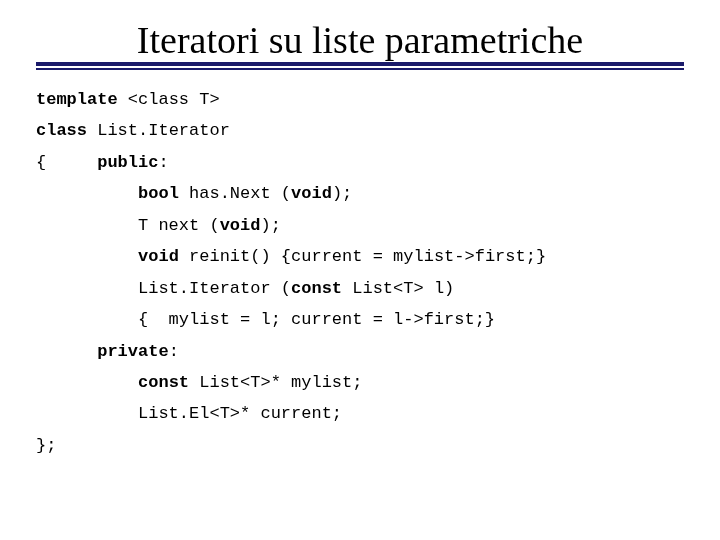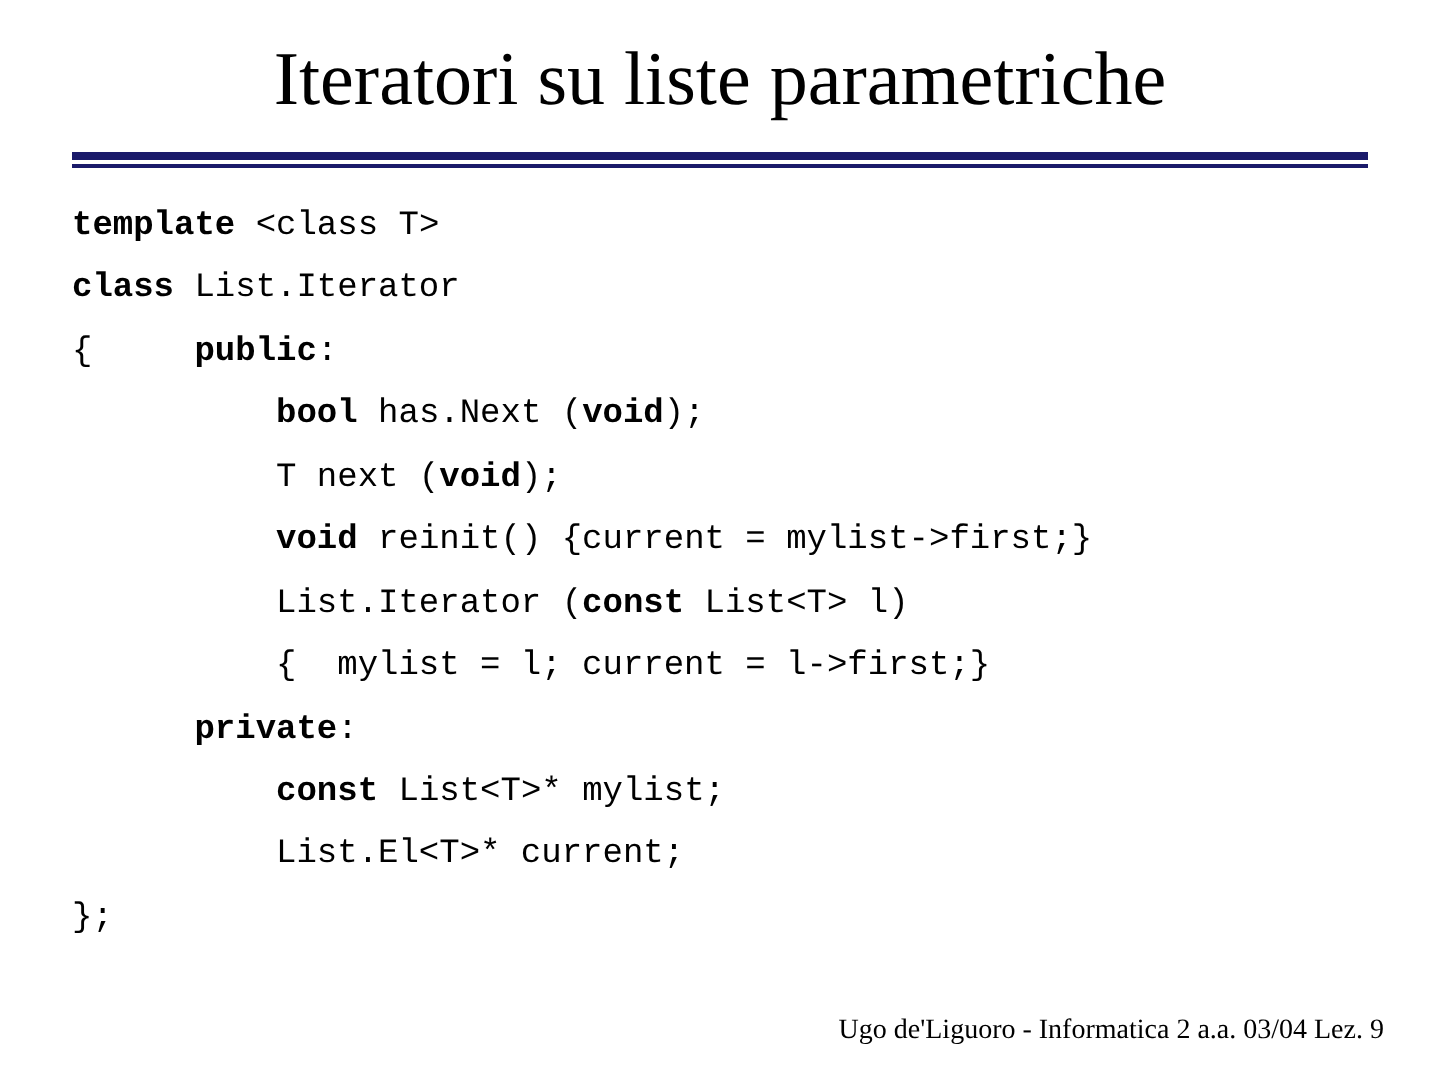--- a/index.html
+++ b/index.html
@@ -15,21 +15,20 @@
   .slide {
     position: relative;
     width: 720px;
     height: 540px;
     box-sizing: border-box;
   }
   .title {
     font-size: 38px;
     text-align: center;
     padding-top: 18px;
-    padding-bottom: 14px;
     font-weight: normal;
   }
   .rule {
     margin: 0 36px;
     border-top: 4px solid #1a1a6a;
     border-bottom: 2px solid #1a1a6a;
     height: 2px;
   }
   .code {
     font-family: "Courier New", Courier, monospace;
@@ -62,15 +61,14 @@
 <span>          </span><span class="b">bool</span><span> has.Next (</span><span class="b">void</span><span>);</span>
 <span>          T next (</span><span class="b">void</span><span>);</span>
 <span>          </span><span class="b">void</span><span> reinit() {current = mylist-&gt;first;}</span>
 <span>          List.Iterator (</span><span class="b">const</span><span> List&lt;T&gt; l)</span>
 <span>          {  mylist = l; current = l-&gt;first;}</span>
 <span>      </span><span class="b">private</span><span>:</span>
 <span>          </span><span class="b">const</span><span> List&lt;T&gt;* mylist;</span>
 <span>          List.El&lt;T&gt;* current;</span>
 <span>};</span></div>
 
-  <div class="footer">Ugo de'Liguoro - Informatica 2 a.a. 03/04 Lez. 9</div>
 
 </div>
 
 </body></html>

